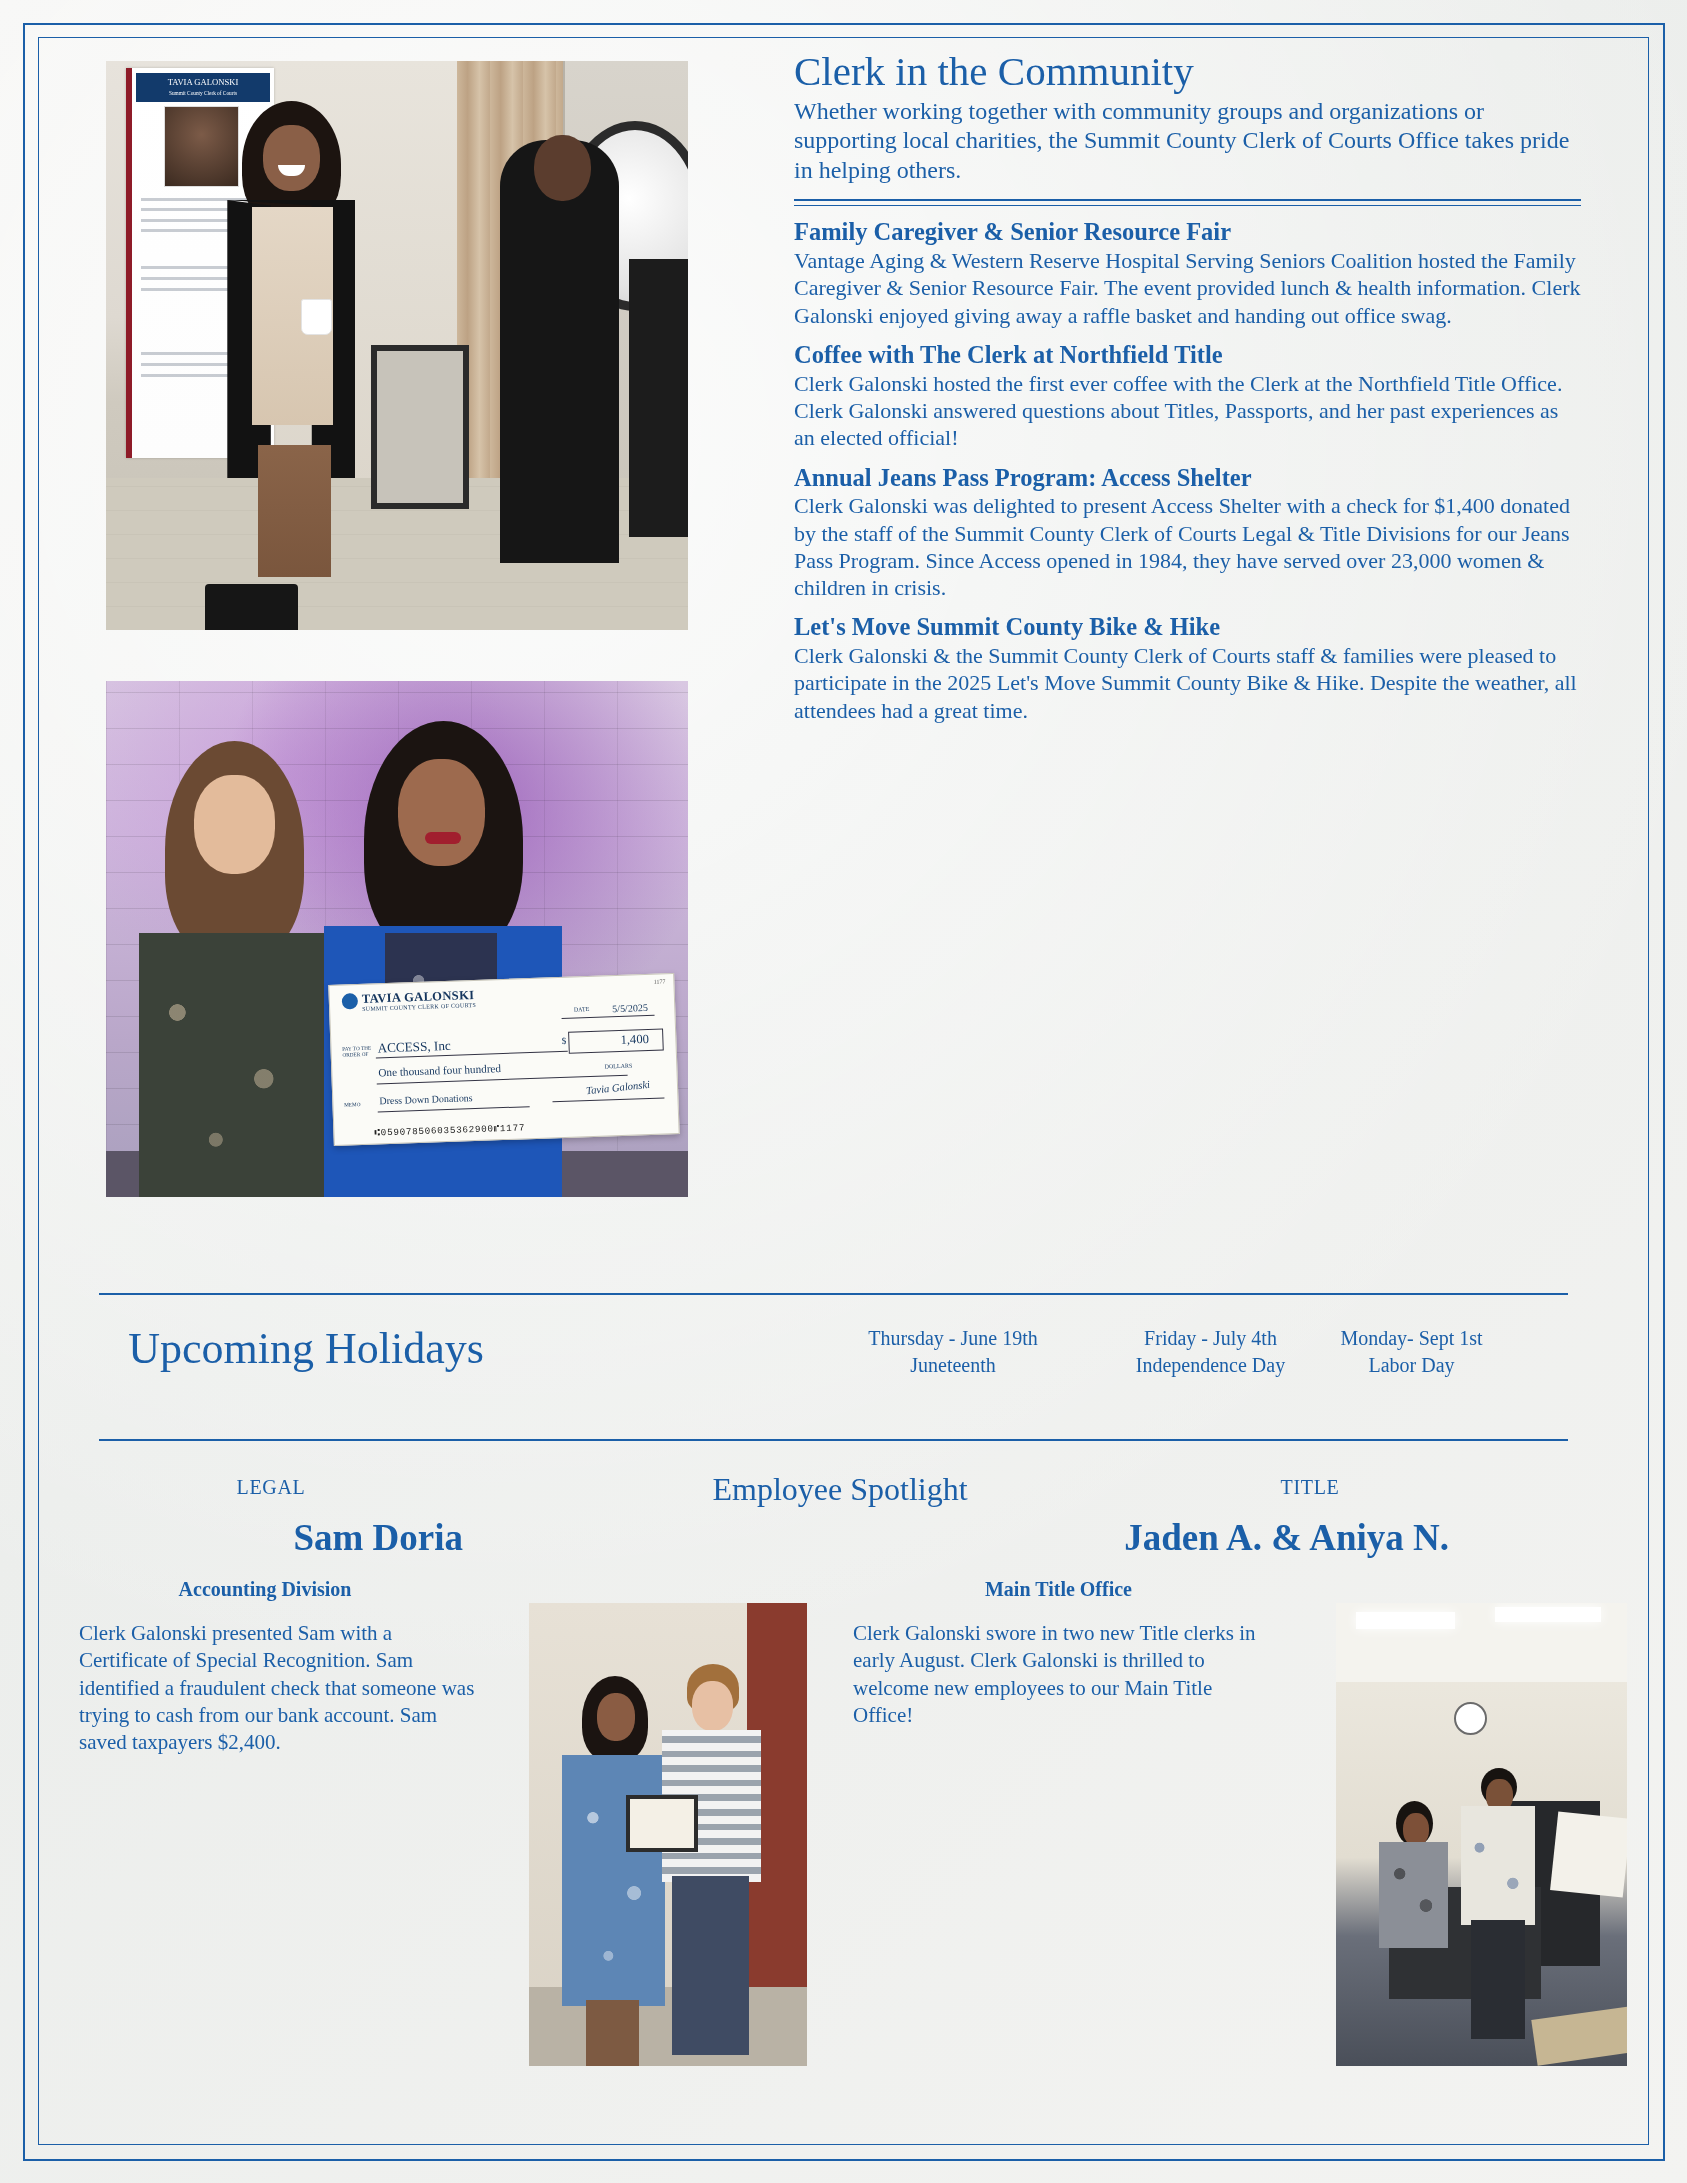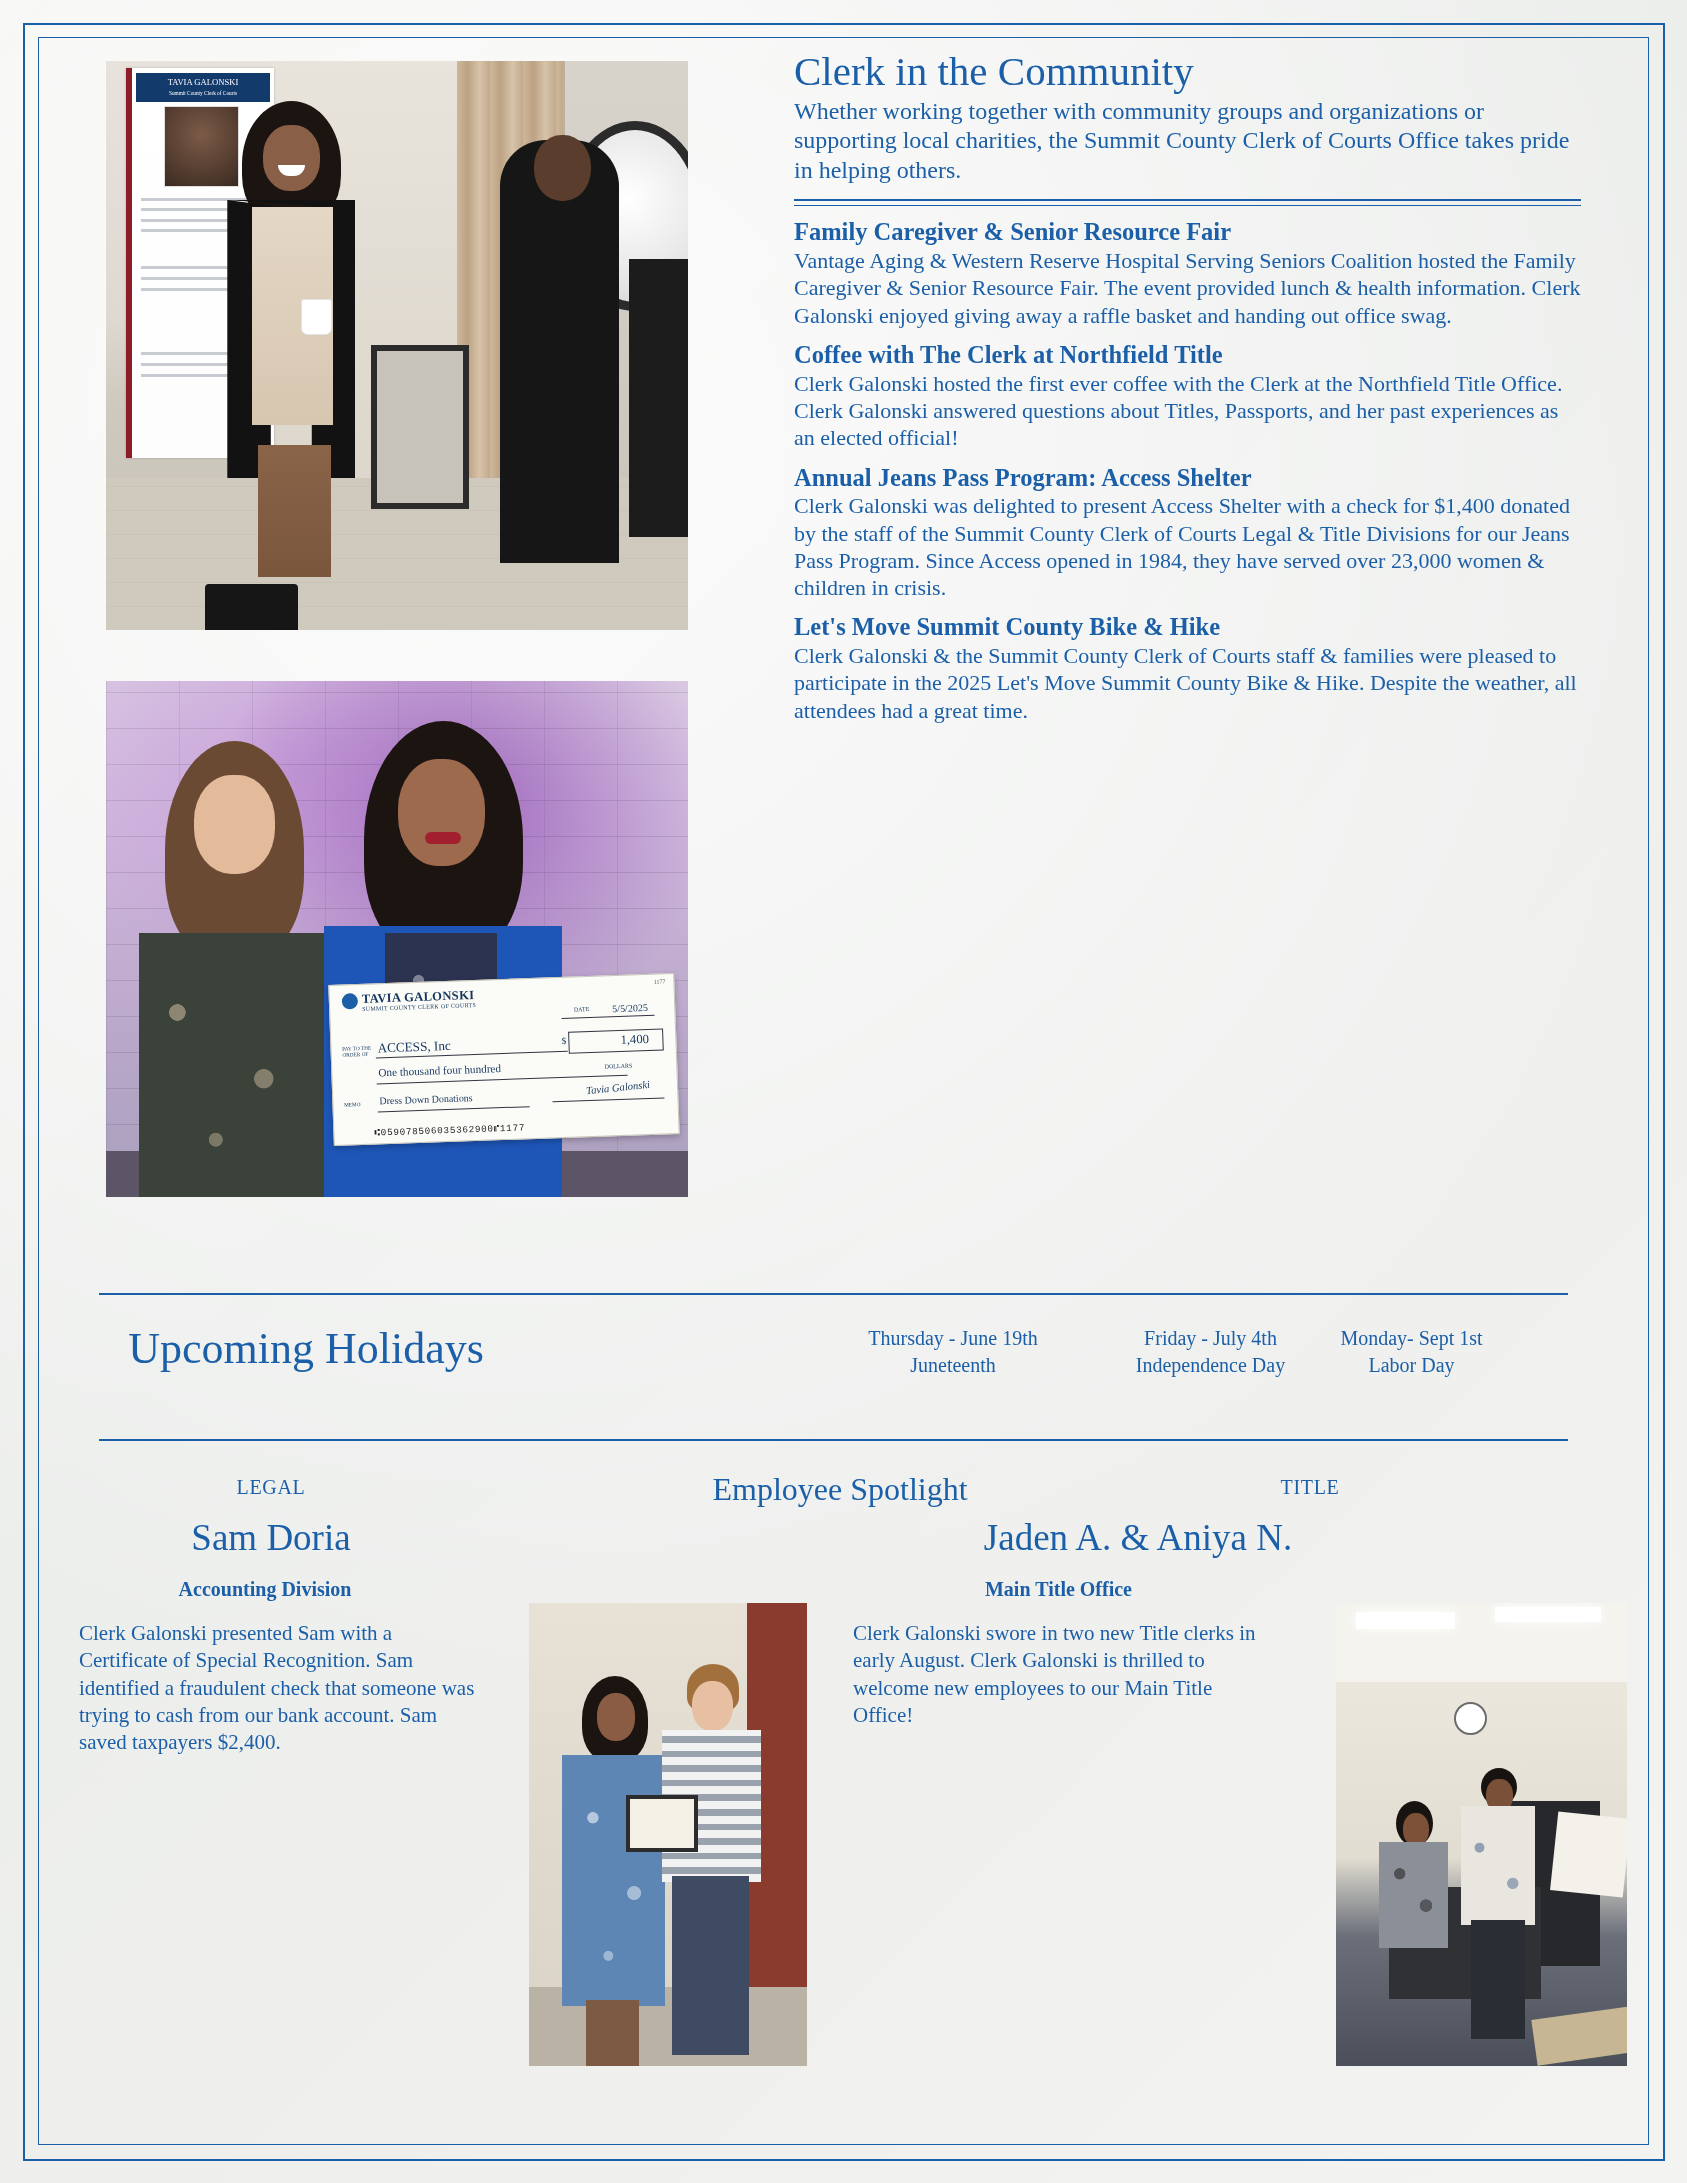--- a/index.html
+++ b/index.html
@@ -293,21 +293,21 @@
   .spot-title {
     position:absolute; left:595px; top:14.6px; width:490px; text-align:center;
     font-size:32px; color:#1b5fa8;
   }
   .dept-label {
     position:absolute; font-size:20px; letter-spacing:0.7px; color:#1b5fa8; text-align:center;
   }
   #label-legal { left:172px; top:20px; width:198px; }
   #label-title { left:1211px; top:20px; width:198px; }
   .person-name {
-    position:absolute; font-size:37px; color:#1b5fa8; text-align:center;
+    position:absolute; font-size:37px; color:#1b5fa8; text-align:right;font-weight:bold;
   }
   #name-legal { left:79px; top:60px; width:384px; }
   #name-title { left:827px; top:60px; width:622px; }
   .division {
     position:absolute; font-size:20px; font-weight:bold; color:#1b5fa8; text-align:center;
   }
   #div-legal { left:93px; top:122px; width:344px; }
   #div-title { left:860px; top:122px; width:397px;font-family:Liberation Serif, serif; }
   .spot-body {
     position:absolute; font-size:21px; line-height:1.3; color:#1b5fa8;

